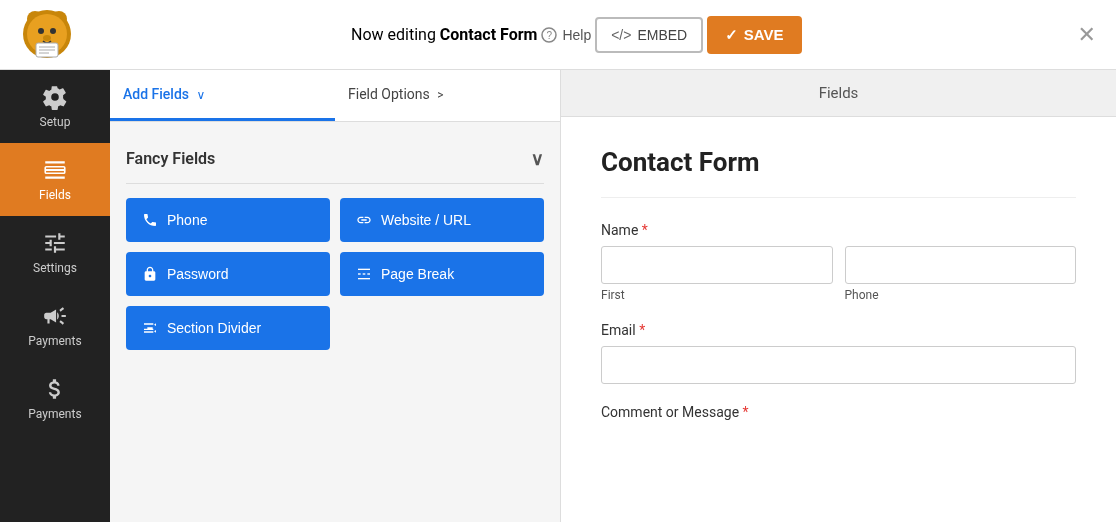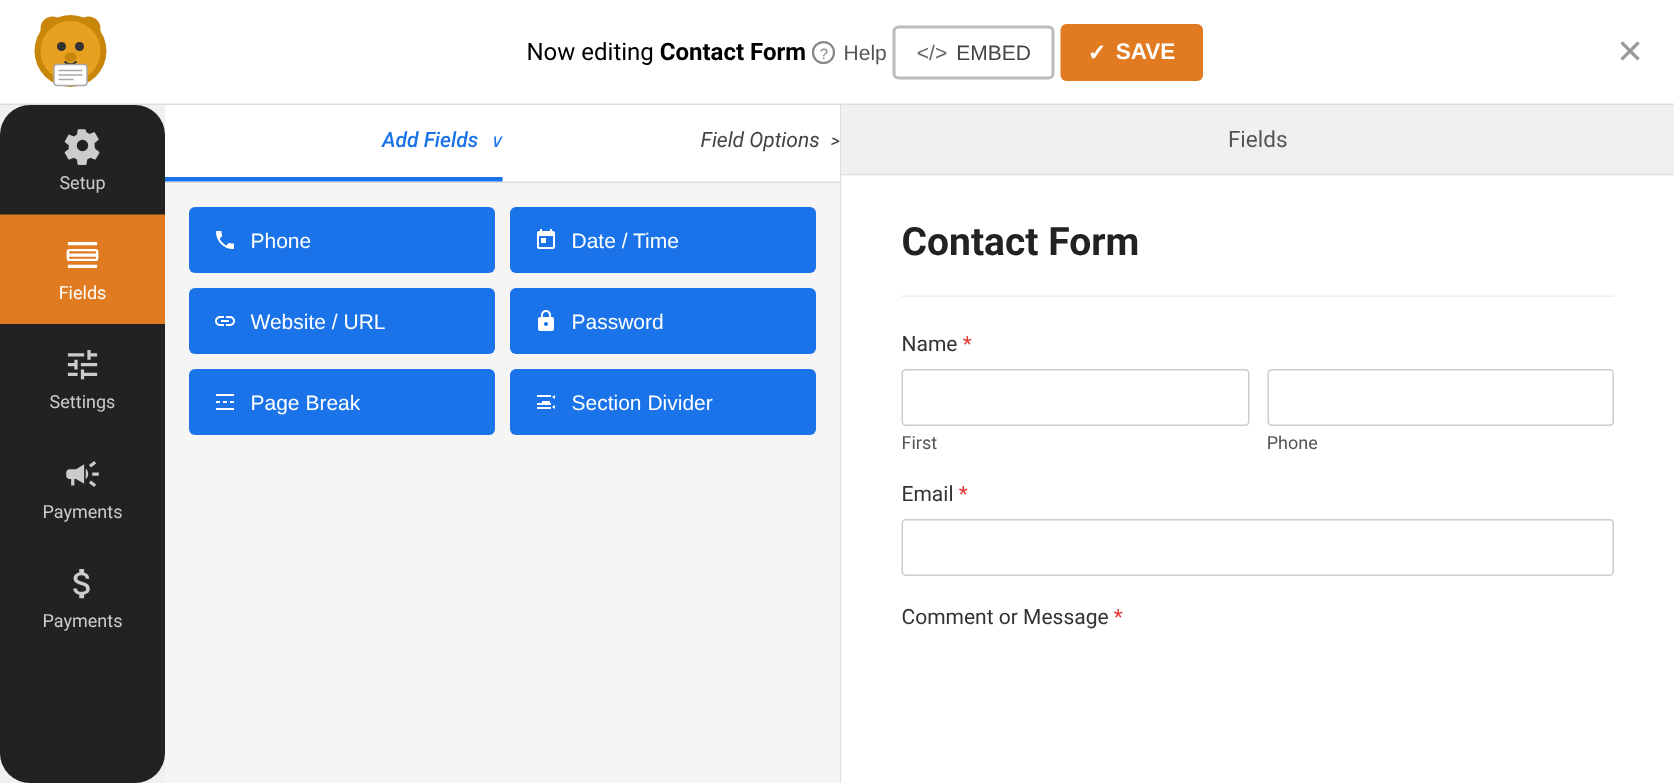--- a/index.html
+++ b/index.html
@@ -33,38 +33,38 @@
     .close-btn {
       background: none; border: none; font-size: 22px; color: #999; cursor: pointer; font-weight: 300;
     }
 
     
     .main { display: flex; height: calc(522px - 70px); }
 
     
     .sidebar {
       width: 110px; background: #222; display: flex; flex-direction: column;
-      align-items: center; padding-top: 0; flex-shrink: 0; border-radius: 20px;
+      align-items: center; padding-top: 0; flex-shrink: 0;
     }
     .sidebar-item {
       display: flex; flex-direction: column; align-items: center; justify-content: center;
       width: 100%; padding: 14px 0; cursor: pointer; color: #ccc; font-size: 12px; gap: 5px;
     }
     .sidebar-item.active { background: #e07b21; color: #fff; }
     .sidebar-item svg { width: 26px; height: 26px; fill: currentColor; }
     .sidebar-item-label { font-size: 12px; }
 
     
     .panel { width: 450px; background: #f5f5f5; flex-shrink: 0; display: flex; flex-direction: column; }
 
     
     .panel-tabs { display: flex; background: #fff; border-bottom: 1px solid #ddd; }
     .panel-tab {
-      flex: 1; padding: 16px 0; text-align: right; font-size: 14px;
-      color: #444; cursor: pointer; border-bottom: 3px solid transparent; font-style: italic;
+      flex: 1; padding: 16px 13px; text-align: left; font-size: 14px;
+      color: #444; cursor: pointer; border-bottom: 3px solid transparent;
     }
     .panel-tab.active { border-bottom: 3px solid #1a73e8; color: #1a73e8; font-weight: 500; }
     .panel-tab-arrow { font-size: 12px; margin-left: 4px; }
 
     
     .panel-content { padding: 16px; flex: 1; overflow-y: auto; }
 
     
     .fancy-fields-header {
       display: flex; align-items: center; justify-content: space-between;
@@ -206,37 +206,35 @@
         <span class="panel-tab-arrow">∨</span>
       </div>
       <div class="panel-tab">
         <span>Field Options</span>
         <span class="panel-tab-arrow">&gt;</span>
       </div>
     </div>
 
     <div class="panel-content">
 
+      <div class="fancy-fields-header">
+        <span>Fancy Fields</span>
+        <span class="chevron">∨</span>
+      </div>
 
       <div class="fields-grid">
 
         <button class="field-btn">
           <svg viewBox="0 0 24 24">
             <path d="M6.62 10.79c1.44 2.83 3.76 5.14 6.59 6.59l2.2-2.2c.27-.27.67-.36 1.02-.24 1.12.37 2.33.57 3.57.57.55 0 1 .45 1 1V20c0 .55-.45 1-1 1-9.39 0-17-7.61-17-17 0-.55.45-1 1-1h3.5c.55 0 1 .45 1 1 0 1.25.2 2.45.57 3.57.11.35.03.74-.25 1.02l-2.2 2.2z" fill="white"></path>
           </svg>
           <span>Phone</span>
         </button>
 
 
-        <button class="field-btn">
-          <svg viewBox="0 0 24 24">
-            <path d="M19 3h-1V1h-2v2H8V1H6v2H5c-1.11 0-1.99.9-1.99 2L3 19c0 1.1.89 2 2 2h14c1.1 0 2-.9 2-2V5c0-1.1-.9-2-2-2zm0 16H5V8h14v11zM7 10h5v5H7z" fill="white"></path>
-          </svg>
-          <span>Date / Time</span>
-        </button>
 
         <button class="field-btn">
           <svg viewBox="0 0 24 24">
             <path d="M3.9 12c0-1.71 1.39-3.1 3.1-3.1h4V7H7c-2.76 0-5 2.24-5 5s2.24 5 5 5h4v-1.9H7c-1.71 0-3.1-1.39-3.1-3.1zM8 13h8v-2H8v2zm9-6h-4v1.9h4c1.71 0 3.1 1.39 3.1 3.1s-1.39 3.1-3.1 3.1h-4V17h4c2.76 0 5-2.24 5-5s-2.24-5-5-5z" fill="white"></path>
           </svg>
           <span>Website / URL</span>
         </button>
 
 
         <button class="field-btn">

